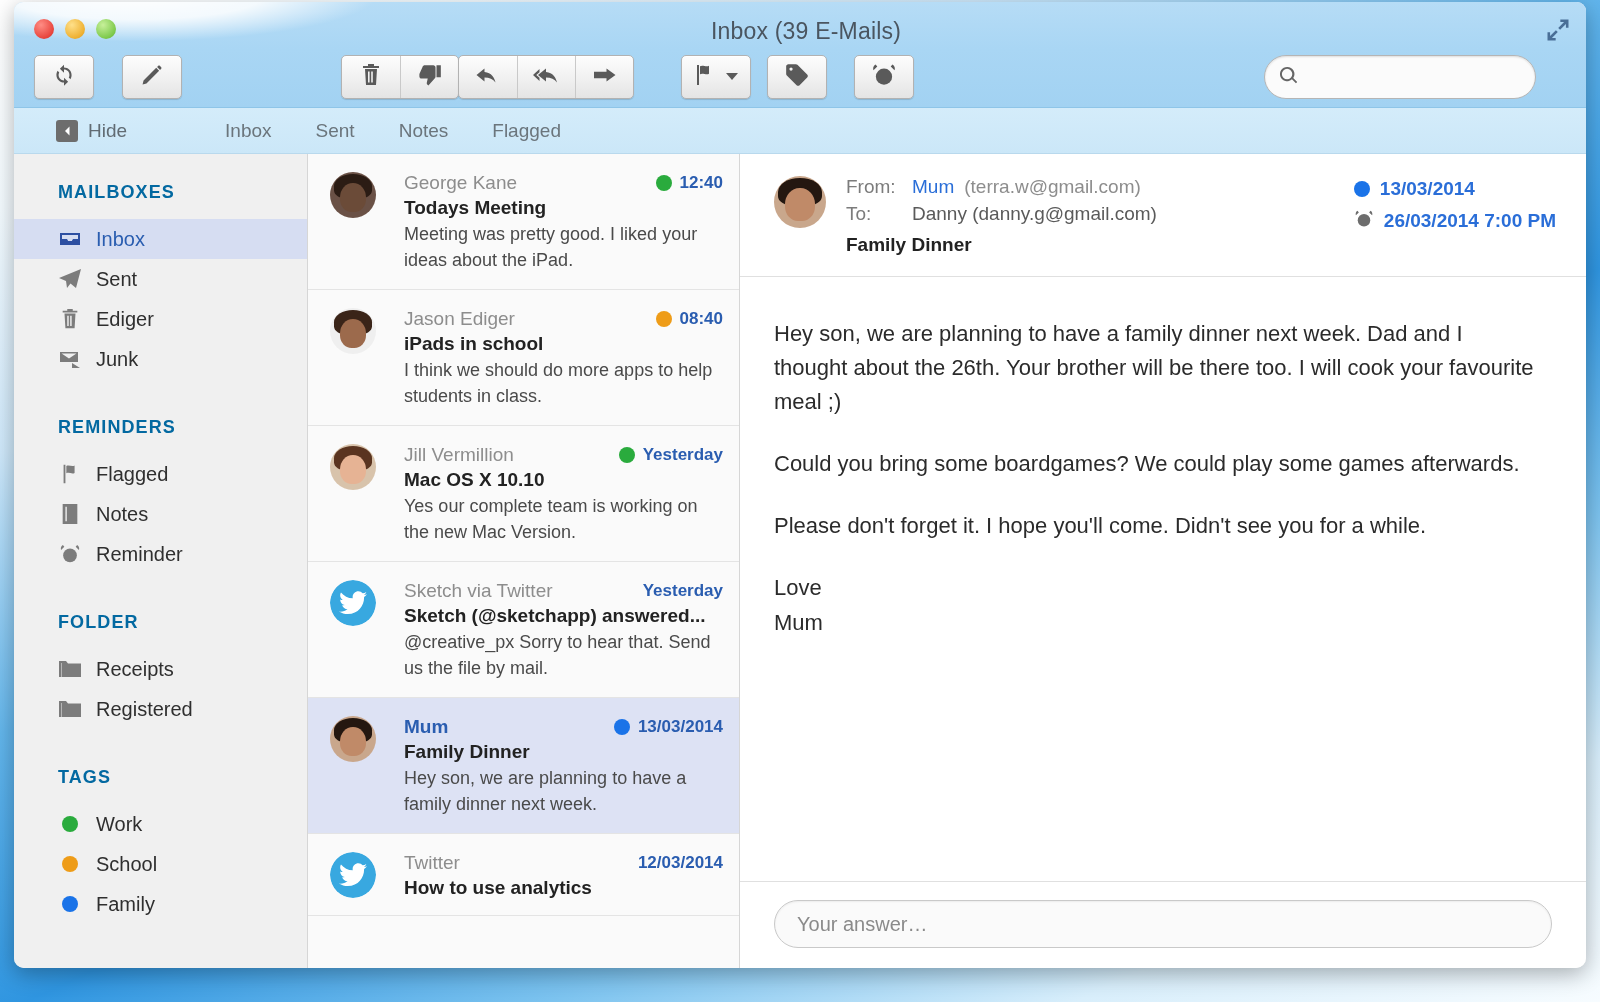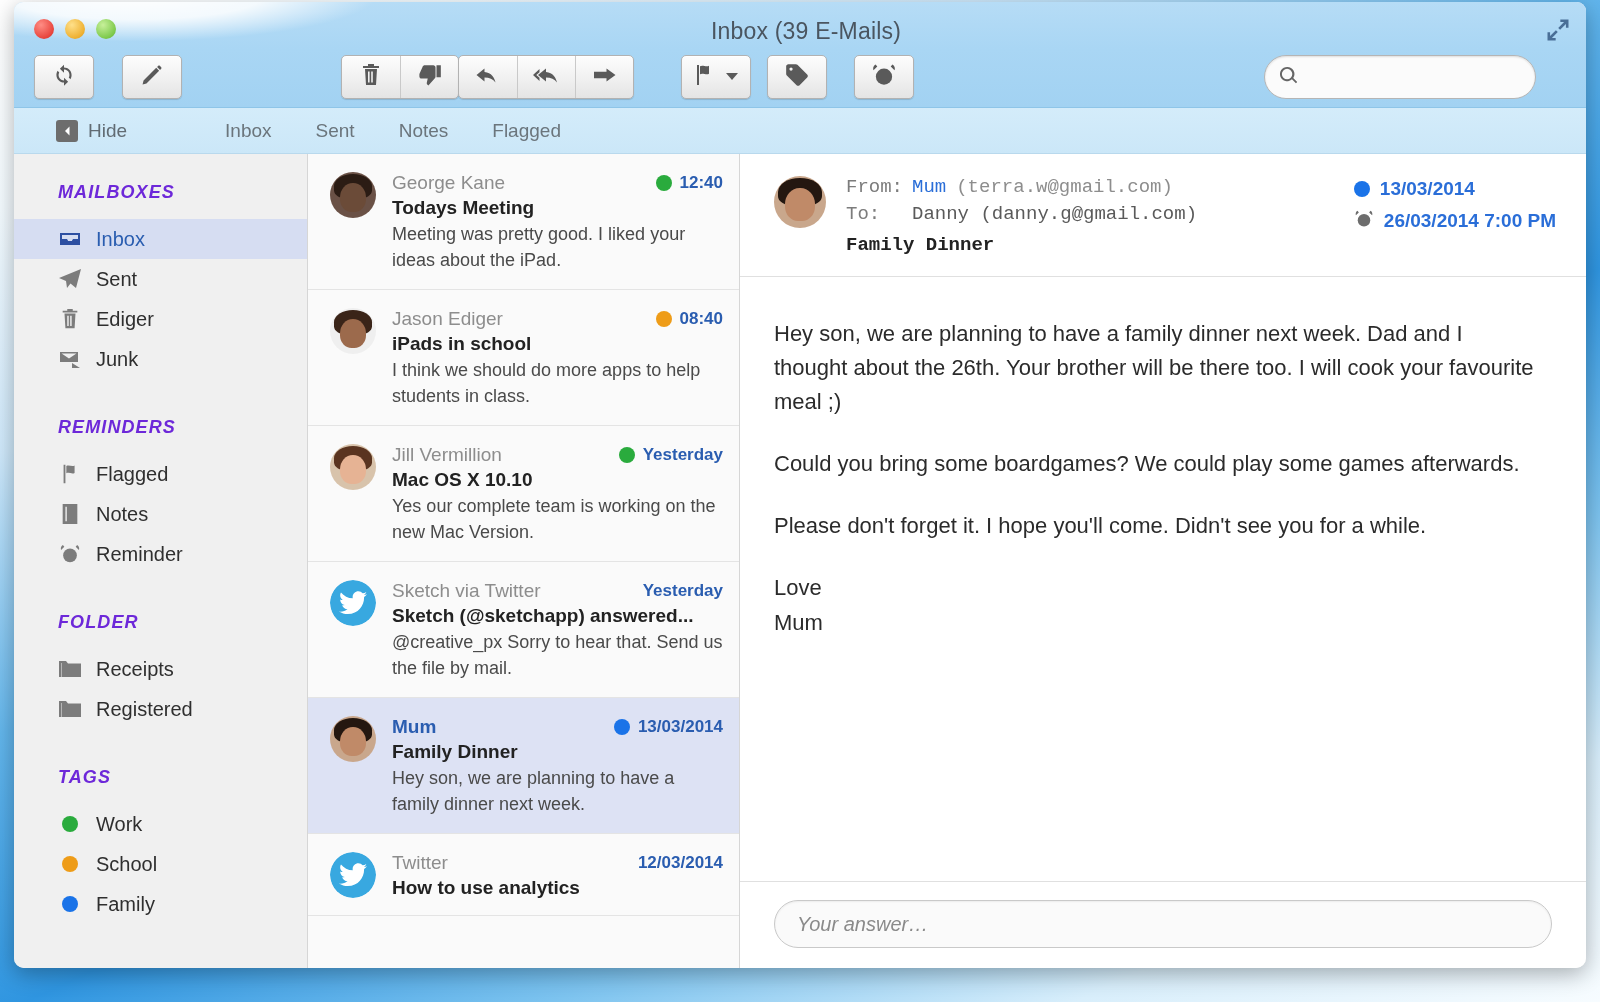--- a/index.html
+++ b/index.html
@@ -128,22 +128,22 @@
 
   
   .sidebar {
     width: 294px; flex: none;
     background: #f0f0f0;
     border-right: 1px solid #d6d6d6;
     padding-top: 28px;
     overflow: hidden;
   }
   .sb-head {
-    font-size: 18px; font-weight: bold; color: #6d28d9;
-    letter-spacing: 1.1px; padding: 0 0 16px 44px; font-style: italic;
+    font-size: 18px; font-weight: bold; color: #0369a1;
+    letter-spacing: 1.1px; padding: 0 0 16px 44px;
   }
   .sb-item {
     height: 40px; display: flex; align-items: center;
     padding-left: 44px; gap: 14px; cursor: pointer;
   }
   .sb-item .ico { width: 24px; display: flex; align-items: center; justify-content: center; flex: none; }
   .sb-item .ico svg { fill: #7c7c7c; }
   .sb-item .txt { font-size: 20px; color: #2f2f2f; }
   .sb-item.active { background: #d6ddf2; }
   .sb-item.active .txt { color: #2a5db0; }
@@ -152,21 +152,21 @@
   .dot { width: 16px; height: 16px; border-radius: 50%; flex: none; }
 
   
   .msglist {
     width: 432px; flex: none;
     background: #fafafa;
     border-right: 1px solid #d6d6d6;
     overflow: hidden;
   }
   .msgrow {
-    display: flex; gap: 16px;
+    display: flex; gap: 28px;
     padding: 18px 16px 16px 22px;
     border-bottom: 1px solid #e4e4e4;
     cursor: pointer;
   }
   .msgrow.selected { background: #dde2f4; }
   .avatar {
     width: 46px; height: 46px; border-radius: 50%;
     flex: none; overflow: hidden; position: relative;
   }
   .msgbody { flex: 1; min-width: 0; }
@@ -179,21 +179,21 @@
   .preview { font-size: 18px; color: #4a4a4a; line-height: 1.42; margin-top: 3px; }
 
   
   .reader { flex: 1; background: #fff; display: flex; flex-direction: column; min-width: 0; }
   .rhead {
     padding: 22px 30px 20px 34px;
     border-bottom: 1px solid #e0e0e0;
     display: flex; gap: 20px;
   }
   .rhead .avatar { width: 52px; height: 52px; }
-  .rfields { flex: 1; min-width: 0; font-family: Liberation Mono, monospace; }
+  .rfields { flex: 1; min-width: 0; }
   .rline { display: flex; align-items: baseline; gap: 10px; margin-bottom: 5px; }
   .rlabel { font-size: 19px; color: #7c7c7c; width: 56px; flex: none; }
   .rfrom-name { font-size: 19px; color: #2a6ed8; }
   .rfrom-mail { font-size: 19px; color: #8d8d8d; }
   .rto-name { font-size: 19px; color: #5a5a5a; }
   .rsubject { font-size: 19px; font-weight: bold; color: #222; margin-top: 9px; }
   .rdates { flex: none; text-align: left; padding-top: 2px; }
   .rdate-line { display: flex; align-items: center; gap: 10px; margin-bottom: 9px; }
   .rdate-txt { font-size: 19px; color: #2a6ed8; font-weight: bold; white-space: nowrap; }
   .rdate-line svg { fill: #6d6d6d; flex: none; }
@@ -208,21 +208,21 @@
 
   .rfooter { border-top: 1px solid #e0e0e0; padding: 18px 34px 20px 34px; }
   .answerbox {
     height: 48px; border: 1px solid #c9c9c9; border-radius: 24px;
     background: #fafafa;
     box-shadow: inset 0 1px 2px rgba(0,0,0,.06);
     display: flex; align-items: center; padding: 0 22px;
   }
   .answerbox input {
     border: none; outline: none; background: transparent;
-    font-family: inherit; font-size: 20px; color: #555; width: 100%; font-style: italic;
+    font-family: inherit; font-size: 20px; color: #555; width: 100%;
   }
   .answerbox input::placeholder { color: #8a8a8a; }
   .searchbox input::placeholder { color: #9a9a9a; }
 
   
   .face { position: absolute; inset: 0; }
   .face .skin { position: absolute; left: 22%; top: 24%; width: 56%; height: 62%; border-radius: 50% 50% 45% 45%; }
   .face .hair { position: absolute; left: 8%; top: 4%; width: 84%; height: 54%; border-radius: 50% 50% 36% 36%; }
   .tw-icon { width: 100%; height: 100%; background: #38a8e0; display: flex; align-items: center; justify-content: center; border-radius: 50%; }
   .tw-icon svg { fill: #fff; }

